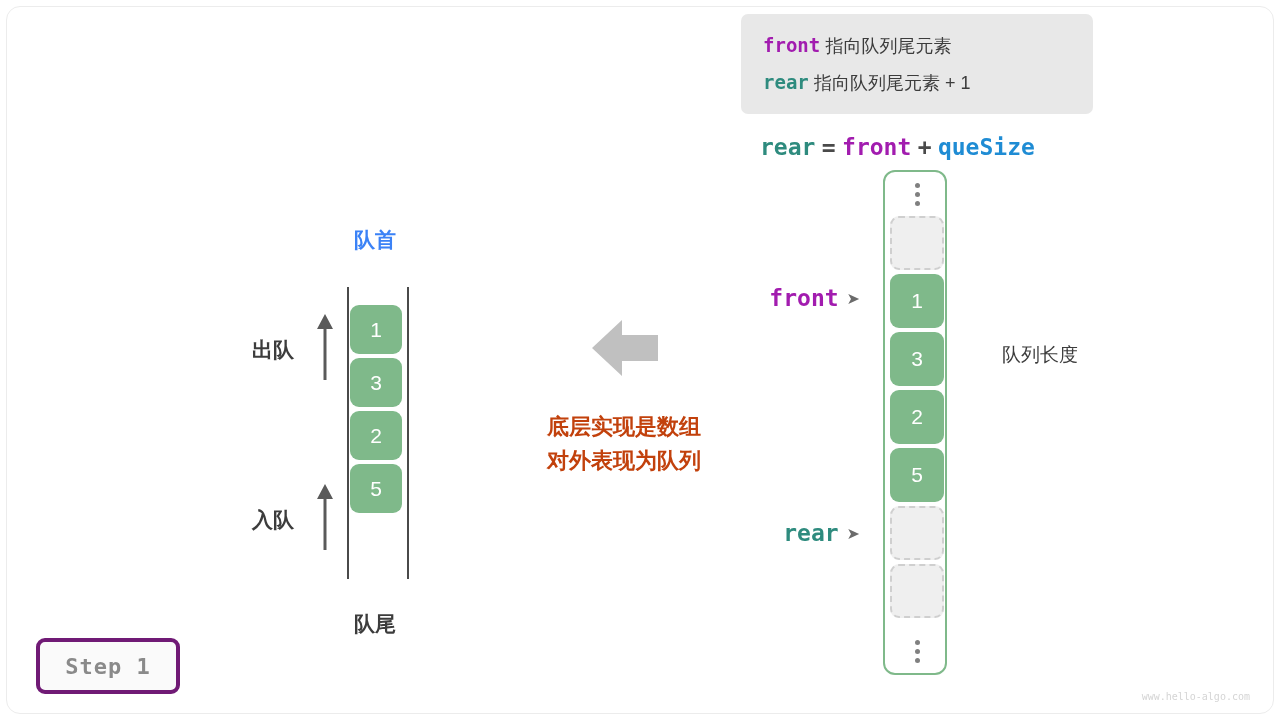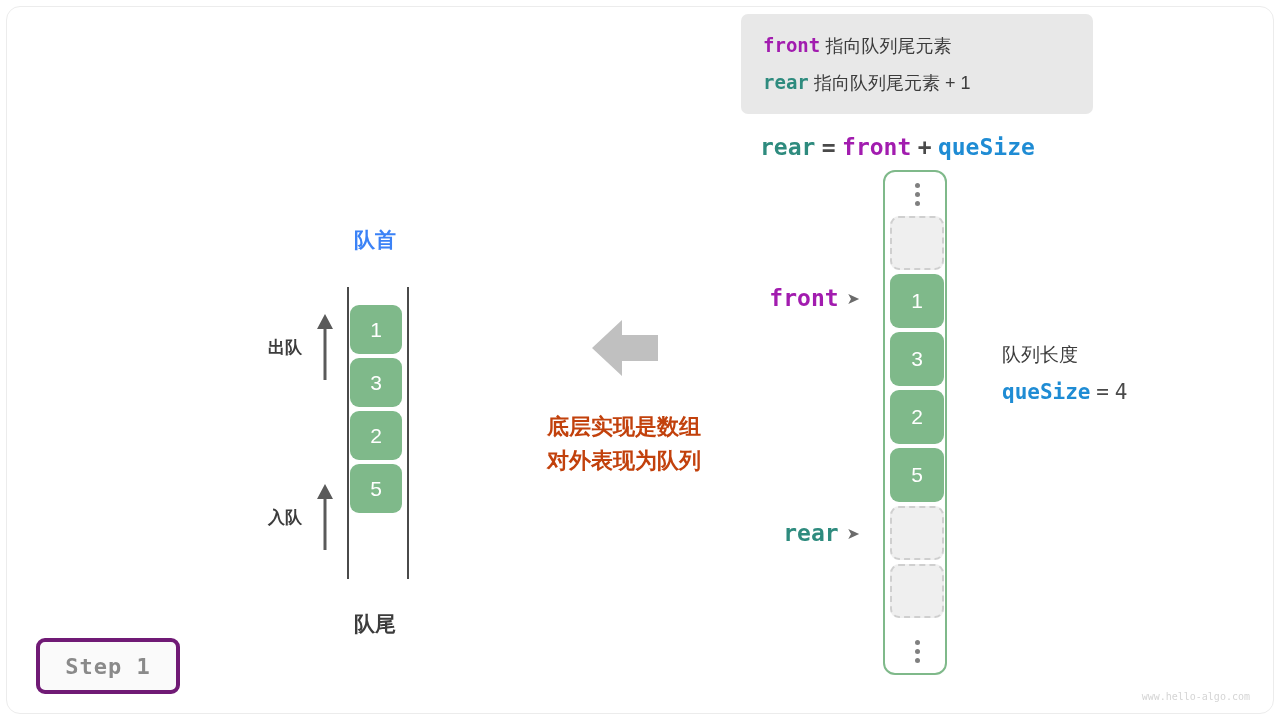--- a/index.html
+++ b/index.html
@@ -214,25 +214,24 @@
     background: #7fb98a;
     display: flex;
     align-items: center;
     justify-content: center;
     font-size: 21px;
     color: #ffffff;
   }
 
   .op-label {
     position: absolute;
-    font-size: 17px;
-    font-weight: bold;
-    color: #3c3c3c;
-    white-space: nowrap;
-    margin-left: 16px;
+    font-size: 21px;
+    font-weight: bold;
+    color: #3c3c3c;
+    white-space: nowrap;
   }
   #label-dequeue { left: 252px; top: 336px; }
   #label-enqueue { left: 252px; top: 506px; }
 
   .up-arrow {
     position: absolute;
     width: 18px;
   }
 
   
@@ -334,25 +333,20 @@
 
   <div class="ptr" id="ptr-rear">
     <span class="mono-b c-rear">rear</span><span class="arrowhead">➤</span>
   </div>
   <div class="ptr" id="ptr-front">
     <span class="mono-b c-front">front</span><span class="arrowhead">➤</span>
   </div>
 
   <div id="quesize-note">
     <div class="label-cn">队列长度</div>
-    <div class="eq">
-      <span class="mono-b c-que">queSize</span>
-      <span class="op">=</span>
-      <span class="op">4</span>
-    </div>
   </div>
 
   <div id="queue-head-label">队首</div>
   <div id="queue-tail-label">队尾</div>
 
   <div class="rail" id="rail-left"></div>
   <div class="rail" id="rail-right"></div>
 
   <div class="qcell" style="top:305px;">1</div>
   <div class="qcell" style="top:358px;">3</div>

